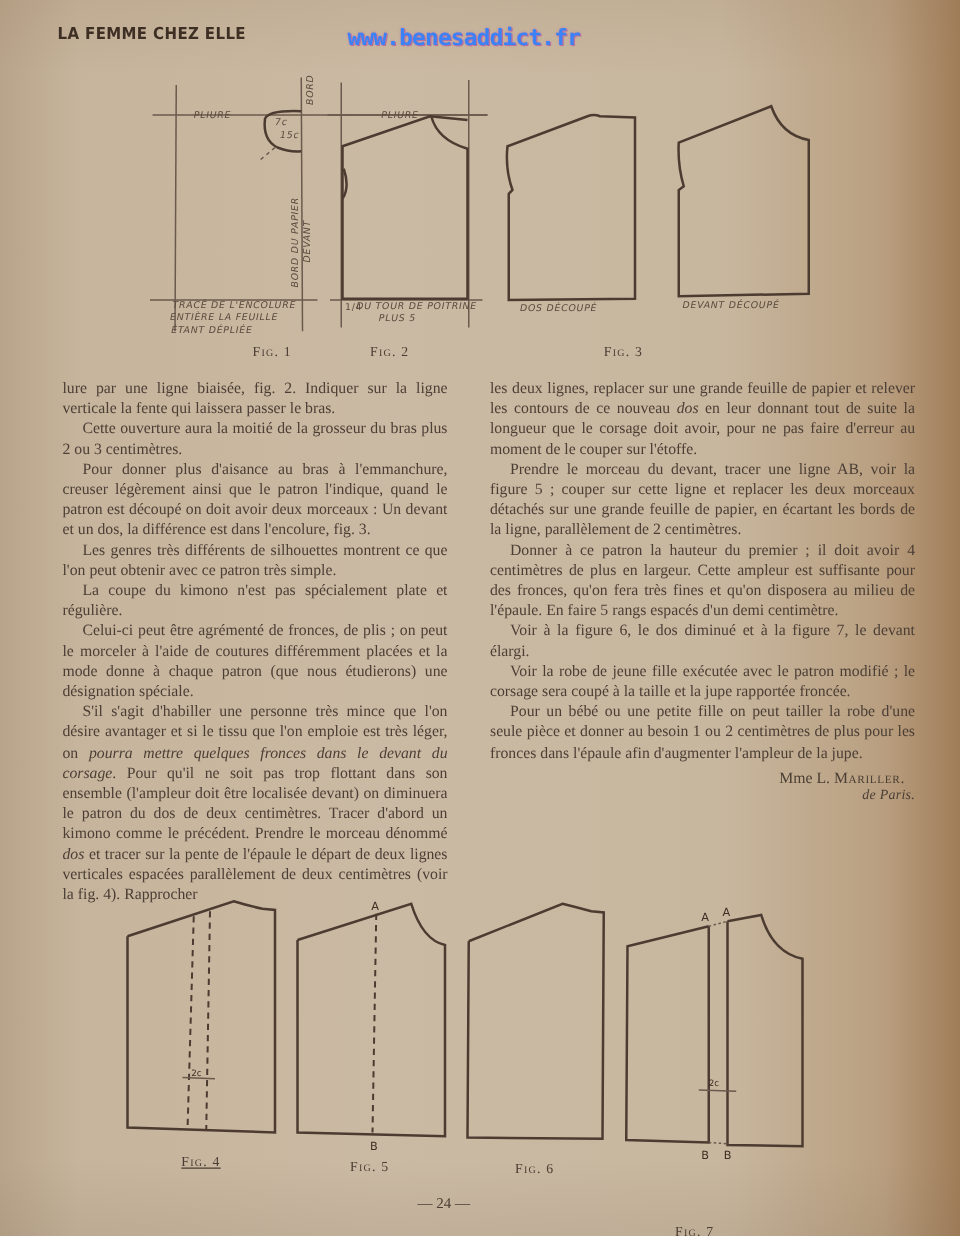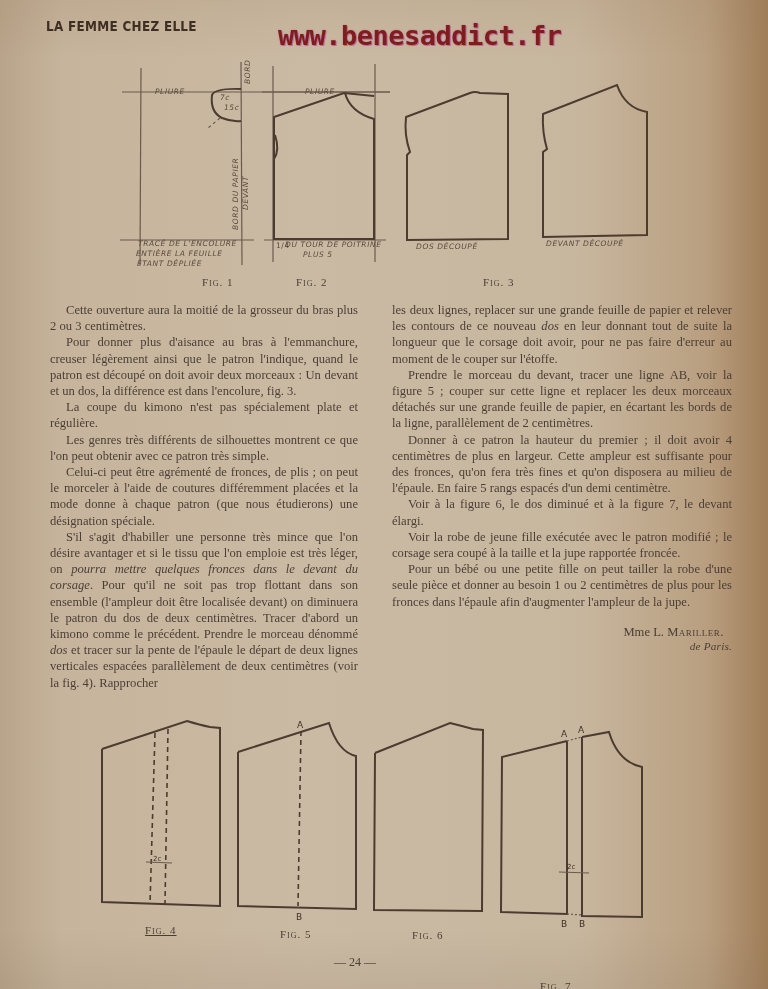--- a/index.html
+++ b/index.html
@@ -15,21 +15,21 @@
   }
   .magazine-title {
     position: absolute; left: 46px; top: 20px;
     font-family: "DejaVu Sans", sans-serif; font-weight: bold;
     font-size: 12px; letter-spacing: 0.3px; color: #3e2f24;
     transform: scaleY(1.1);
   }
   .watermark {
     position: absolute; left: 278px; top: 20px;
     font-family: "DejaVu Sans Mono", monospace; font-weight: bold;
-    font-size: 27px; color: #7f1d1d;
+    font-size: 18px; color: #3b82f6;
     text-shadow: 0 0 2px #c07aa6, 1px 1px 0 #b56c99;
     letter-spacing: -0.5px;
   }
   svg.fig { position: absolute; left: 0; top: 0; overflow: visible; }
   .draw { stroke: #4c3b30; fill: none; stroke-width: 2; }
   .thin { stroke: #6a5a4d; fill: none; stroke-width: 1.2; }
   .dash { stroke: #4c3b30; fill: none; stroke-width: 1.6; stroke-dasharray: 5 4; }
   .hand { font-family: "DejaVu Sans", sans-serif; font-style: italic; font-size: 7.5px; fill: #5a4a3e; letter-spacing: 0.6px; }
   .letter { font-family: "DejaVu Sans", sans-serif; font-size: 9px; fill: #3e2f24; }
   .fig-caption {
@@ -39,21 +39,21 @@
   .col {
     position: absolute; font-size: 12.6px; line-height: 16.2px;
     text-align: justify; color: #4b3e35;
   }
   .col p { margin: 0; text-indent: 16px; }
   .col p.first { text-indent: 0; }
   .col .it { font-style: italic; }
   .col-left { left: 50px; top: 302px; width: 308px; }
   .col-right { left: 392px; top: 302px; width: 340px; }
   .signature {
-    text-align: right; margin-top: 14px; font-size: 12.6px; padding-right: 8px;
+    text-align: right; margin-top: 4px; font-size: 12.6px; padding-right: 8px;
   }
   .sig-name .sc { font-variant: small-caps; letter-spacing: 0.5px; }
   .credentials {
     font-style: italic; font-size: 11.2px; line-height: 13.6px;
     margin-left: 150px; text-align: justify; letter-spacing: 0.2px;
   }
   .credentials .center { text-align: right; display: block; }
   .page-number {
     position: absolute; left: 334px; top: 955px; font-size: 12px; color: #4a3d33;
   }
@@ -105,24 +105,25 @@
     <text class="hand" x="416" y="249">DOS DÉCOUPÉ</text>
     <text class="hand" x="546" y="246">DEVANT DÉCOUPÉ</text>
   </g>
 </svg>
 
 <div class="fig-caption" style="left:202px; top:276px;">Fig. 1</div>
 <div class="fig-caption" style="left:296px; top:276px;">Fig. 2</div>
 <div class="fig-caption" style="left:483px; top:276px;">Fig. 3</div>
 
 <div class="col col-left">
+  <p class="first">lure par une ligne biaisée, fig. 2. Indiquer sur la ligne verticale la fente qui laissera passer le bras.</p>
   <p>Cette ouverture aura la moitié de la grosseur du bras plus 2 ou 3 centimètres.</p>
   <p>Pour donner plus d'aisance au bras à l'emmanchure, creuser légèrement ainsi que le patron l'indique, quand le patron est découpé on doit avoir deux morceaux : Un devant et un dos, la différence est dans l'encolure, fig. 3.</p>
+  <p>Les genres très différents de silhouettes montrent ce que l'on peut obtenir avec ce patron très simple.</p>
   <p>La coupe du kimono n'est pas spécialement plate et régulière.</p>
-  <p>Les genres très différents de silhouettes montrent ce que l'on peut obtenir avec ce patron très simple.</p>
   <p>Celui-ci peut être agrémenté de fronces, de plis ; on peut le morceler à l'aide de coutures différemment placées et la mode donne à chaque patron (que nous étudierons) une désignation spéciale.</p>
   <p><span>S'il s'agit d'habiller une personne très mince que l'on désire avantager et si le tissu que l'on emploie est très léger, on </span><span class="it">pourra mettre quelques fronces dans le devant du corsage</span><span>. Pour qu'il ne soit pas trop flottant dans son ensemble (l'ampleur doit être localisée devant) on diminuera le patron du dos de deux centimètres. Tracer d'abord un kimono comme le précédent. Prendre le morceau dénommé </span><span class="it">dos</span><span> et tracer sur la pente de l'épaule le départ de deux lignes verticales espacées parallèlement de deux centimètres (voir la fig. 4). Rapprocher</span></p>
 </div>
 
 <div class="col col-right">
   <p class="first"><span>les deux lignes, replacer sur une grande feuille de papier et relever les contours de ce nouveau </span><span class="it">dos</span><span> en leur donnant tout de suite la longueur que le corsage doit avoir, pour ne pas faire d'erreur au moment de le couper sur l'étoffe.</span></p>
   <p>Prendre le morceau du devant, tracer une ligne AB, voir la figure 5 ; couper sur cette ligne et replacer les deux morceaux détachés sur une grande feuille de papier, en écartant les bords de la ligne, parallèlement de 2 centimètres.</p>
   <p>Donner à ce patron la hauteur du premier ; il doit avoir 4 centimètres de plus en largeur. Cette ampleur est suffisante pour des fronces, qu'on fera très fines et qu'on disposera au milieu de l'épaule. En faire 5 rangs espacés d'un demi centimètre.</p>
   <p>Voir à la figure 6, le dos diminué et à la figure 7, le devant élargi.</p>
   <p>Voir la robe de jeune fille exécutée avec le patron modifié ; le corsage sera coupé à la taille et la jupe rapportée froncée.</p>

